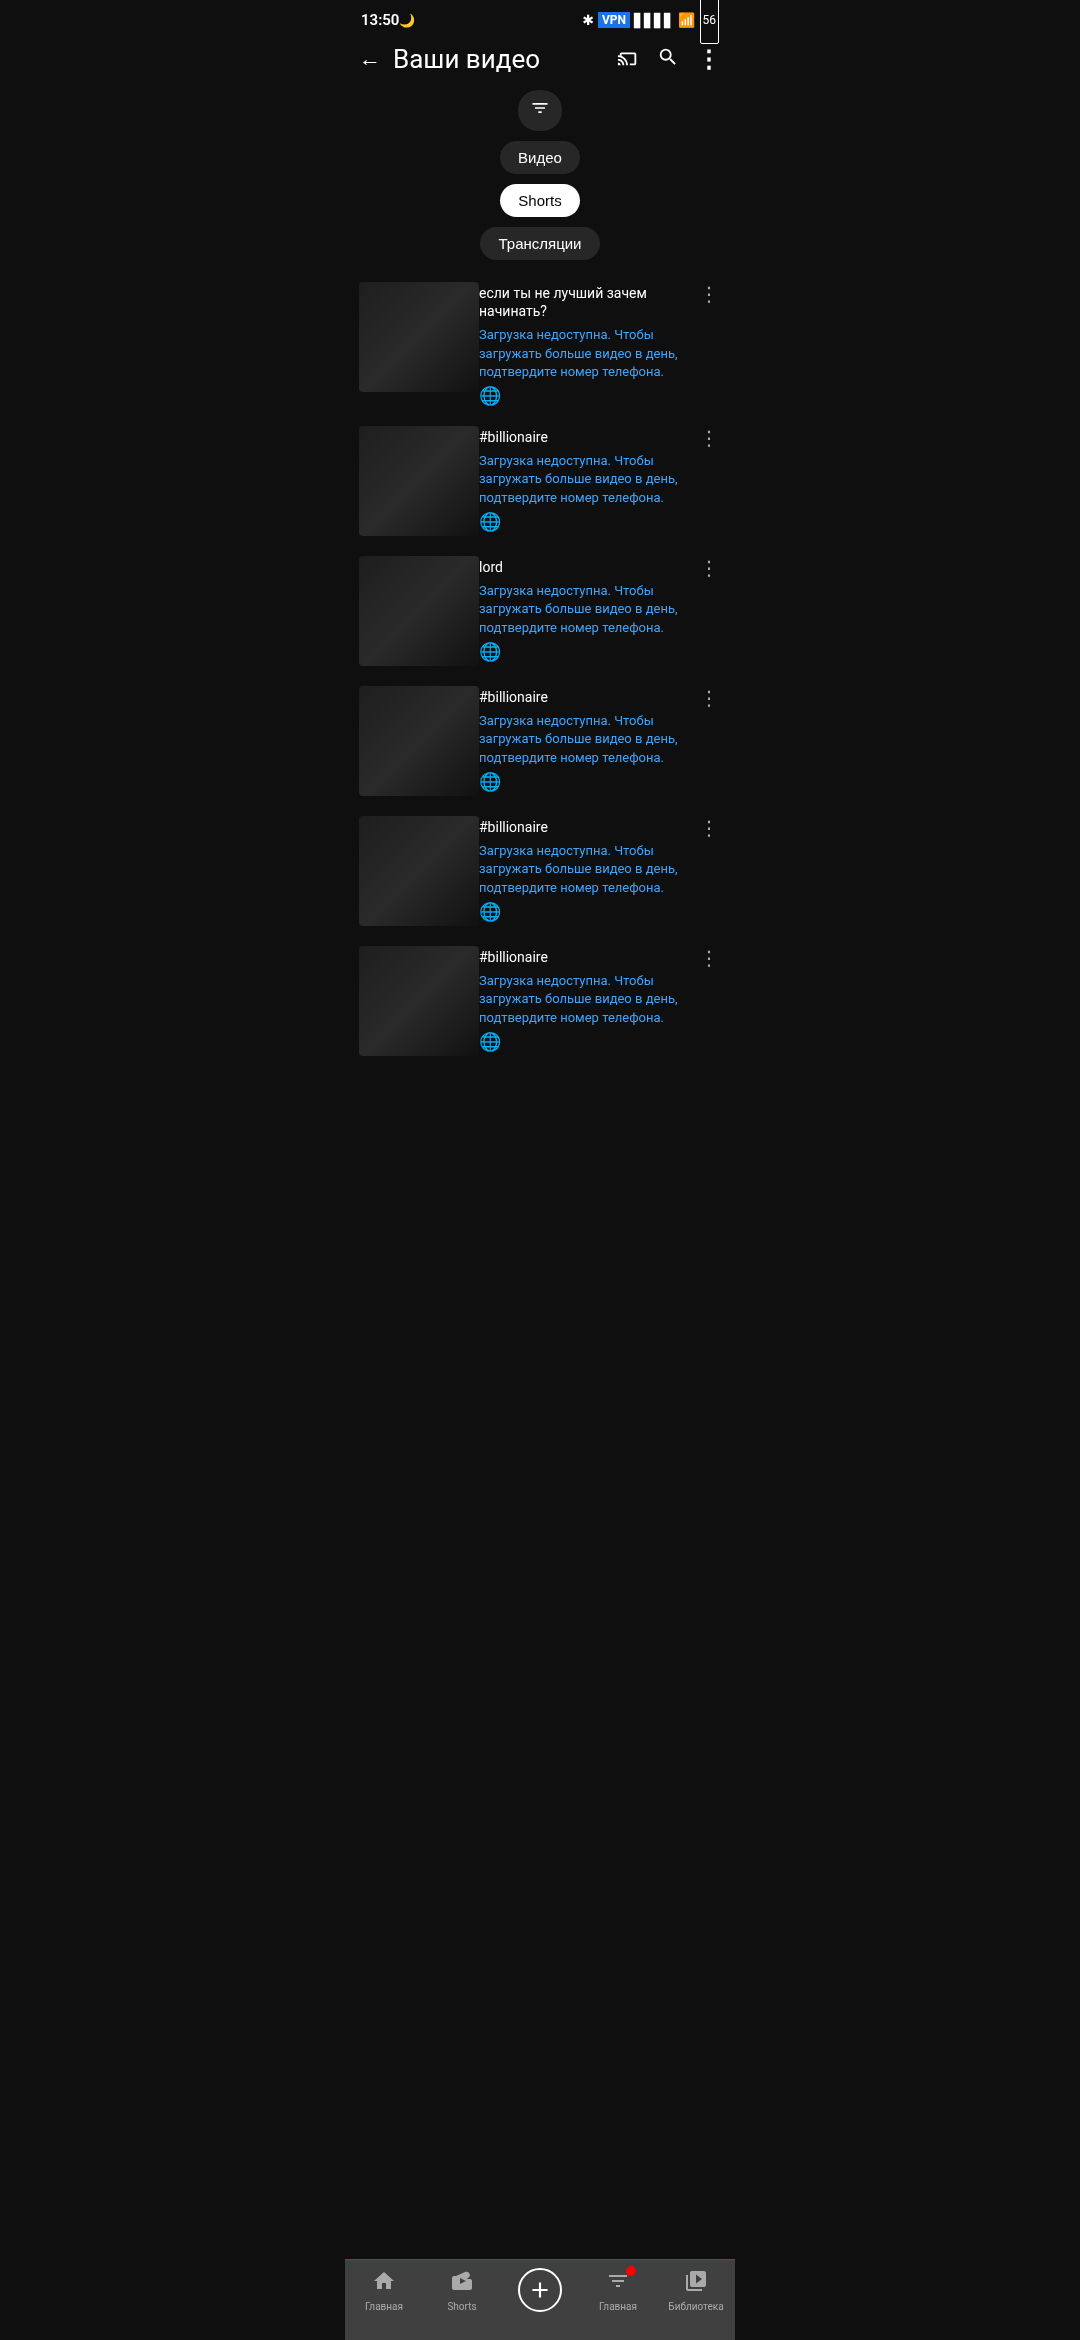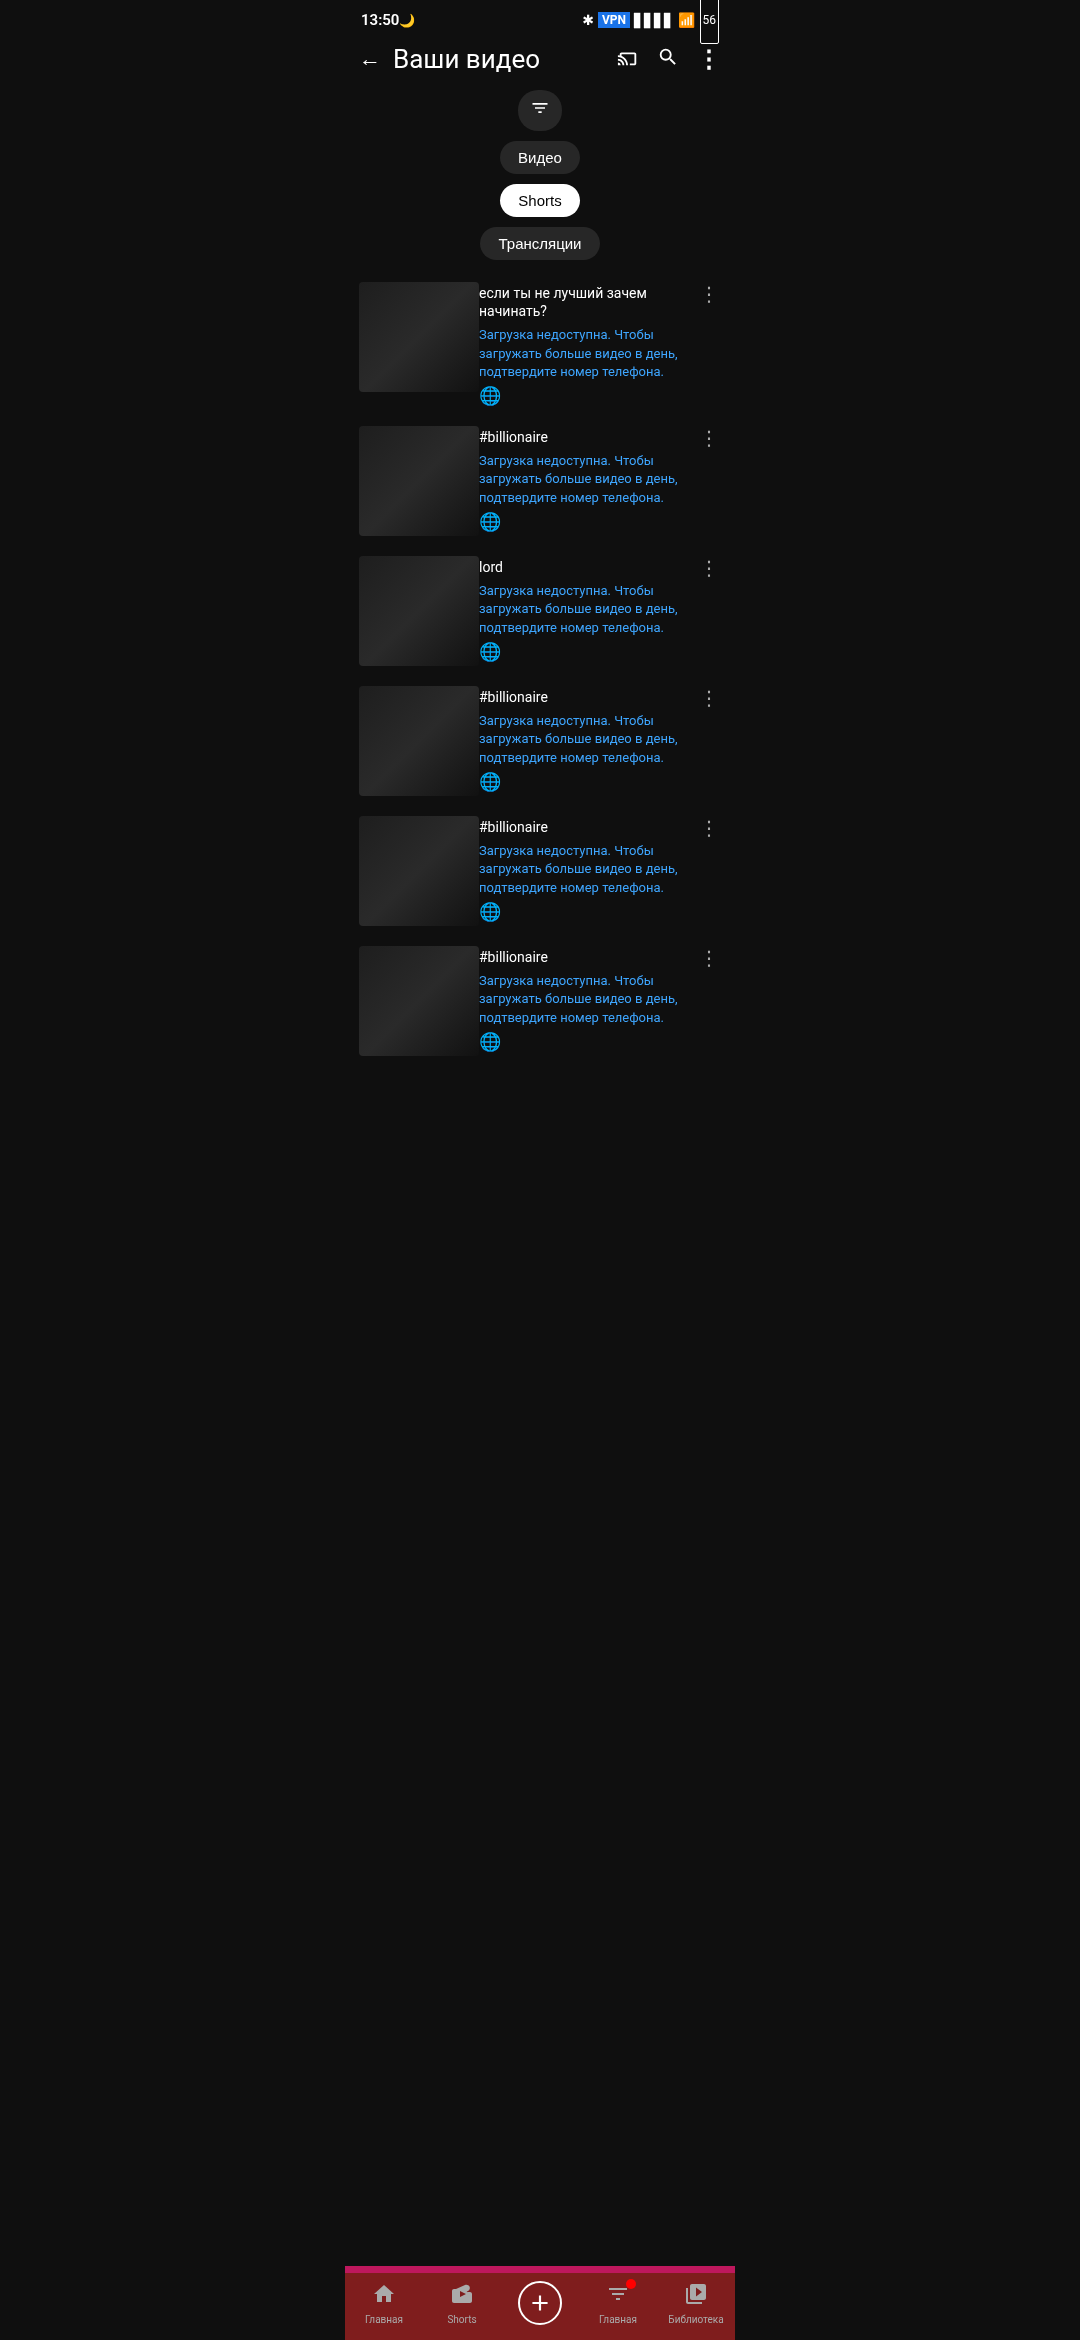--- a/index.html
+++ b/index.html
@@ -189,26 +189,26 @@
       flex-shrink: 0;
     }
 
     
     .bottom-nav {
       position: fixed;
       bottom: 0;
       left: 50%;
       transform: translateX(-50%);
       width: 390px;
-      background: #7f1d1d;
-      border-top: 7px solid #be185d;
+      background: #404040;
+      border-top: 1px solid #be185d;
       display: flex;
       justify-content: space-around;
       align-items: center;
-      padding: 8px 0 15px;
+      padding: 8px 0 28px;
       z-index: 100;
     }
 
     .nav-item {
       display: flex;
       flex-direction: column;
       align-items: center;
       gap: 3px;
       cursor: pointer;
       min-width: 60px;

